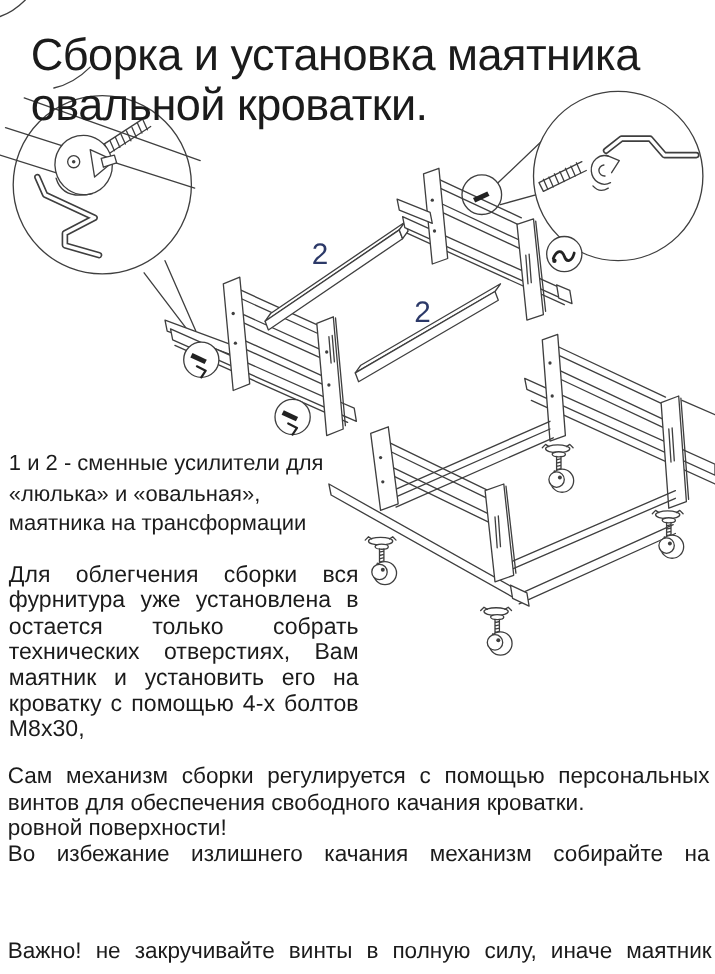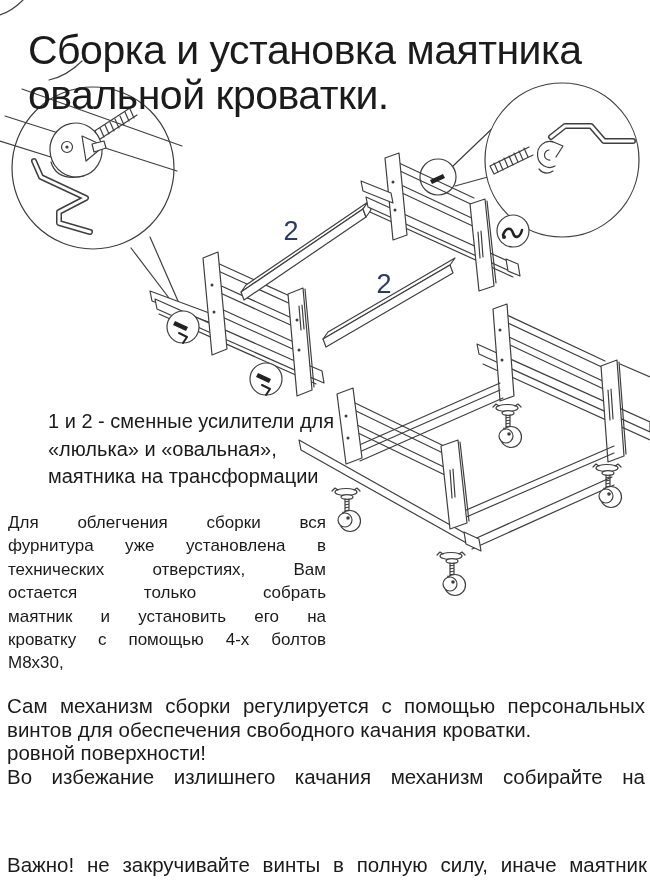--- a/index.html
+++ b/index.html
@@ -9,22 +9,22 @@
   }
   .title{
     position:absolute;top:1px;left:0;width:650px;text-align:left;
     font-size:41px;line-height:45px;font-weight:400;letter-spacing:-0.5px;z-index:3;padding-left:28px;
   }
   .title span{display:block;}
   svg.diagram{position:absolute;top:0;left:0;z-index:1;}
   .para{position:absolute;z-index:3;}
   .para .tline{white-space:nowrap;}
   .para .tline.just{text-align:justify;text-align-last:justify;white-space:normal;}
-  .p1{left:8px;top:408px;width:312px;font-size:20px;line-height:27.5px;margin-left:40px;}
-  .p2{left:8px;top:511px;width:318px;font-size:17px;line-height:23.4px;}
+  .p1{left:8px;top:408px;width:312px;font-size:20px;line-height:27.5px;}
+  .p2{left:8px;top:511px;width:318px;font-size:21px;line-height:23.4px;}
   .p3{left:7px;top:694px;width:638px;font-size:20.5px;line-height:23.5px;}
   .p4{left:7px;top:851px;width:640px;font-size:20.5px;line-height:28px;}
   text.part-label{font-family:"Liberation Sans", sans-serif;font-size:27px;fill:#2c3968;stroke:none;}
 </style>
 </head>
 <body>
 
 <h1 class="title">
   <span>Сборка и установка маятника</span>
   <span>овальной кроватки.</span>
@@ -196,22 +196,22 @@
 
 <div class="para p1">
     <div class="tline">1 и 2 - сменные усилители для</div>
     <div class="tline">«люлька» и «овальная»,</div>
     <div class="tline">маятника на трансформации</div>
   </div>
 
 <div class="para p2">
     <div class="tline just">Для облегчения сборки вся</div>
     <div class="tline just">фурнитура уже установлена в</div>
+    <div class="tline just">остается только собрать</div>
     <div class="tline just">технических отверстиях, Вам</div>
-    <div class="tline just">остается только собрать</div>
     <div class="tline just">маятник и установить его на</div>
     <div class="tline just">кроватку с помощью 4-х болтов</div>
     <div class="tline">М8х30,</div>
   </div>
 
 <div class="para p3">
     <div class="tline just">Сам механизм сборки регулируется с помощью персональных</div>
     <div class="tline">винтов для обеспечения свободного качания кроватки.</div>
     <div class="tline">ровной поверхности!</div>
     <div class="tline just">Во избежание излишнего качания механизм собирайте на</div>

